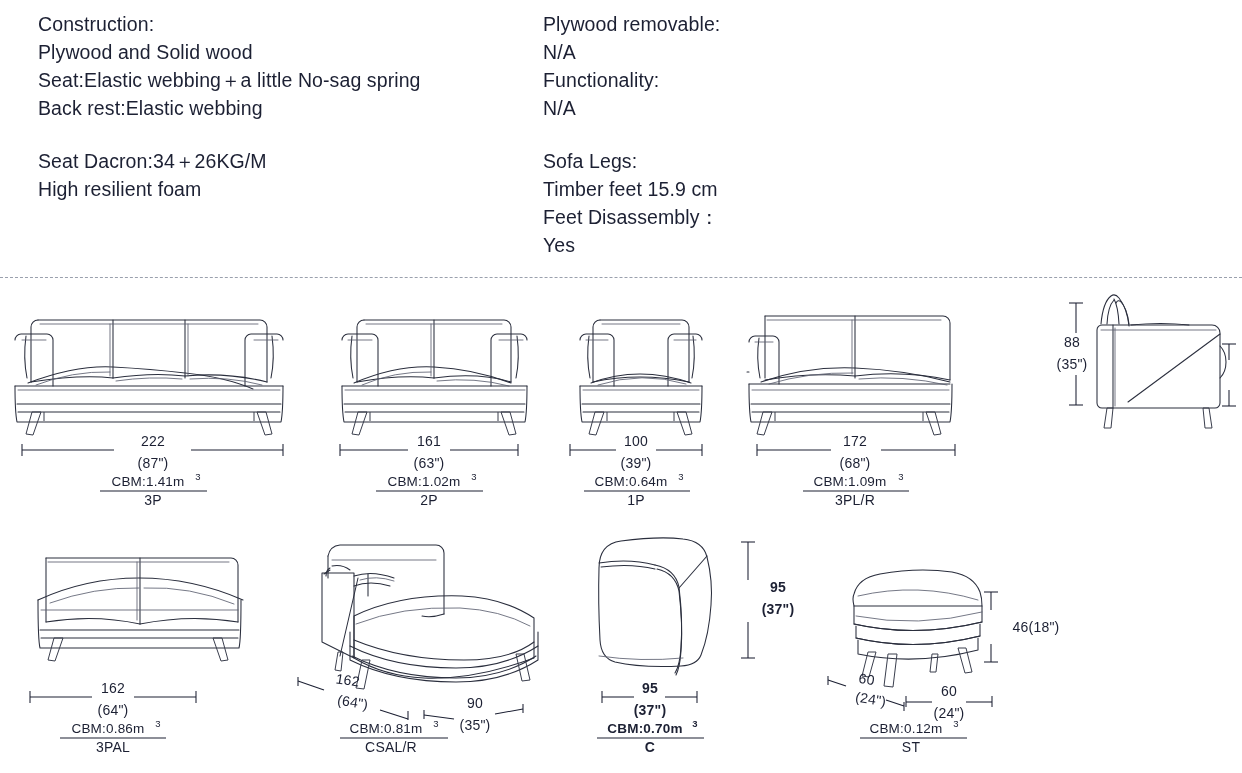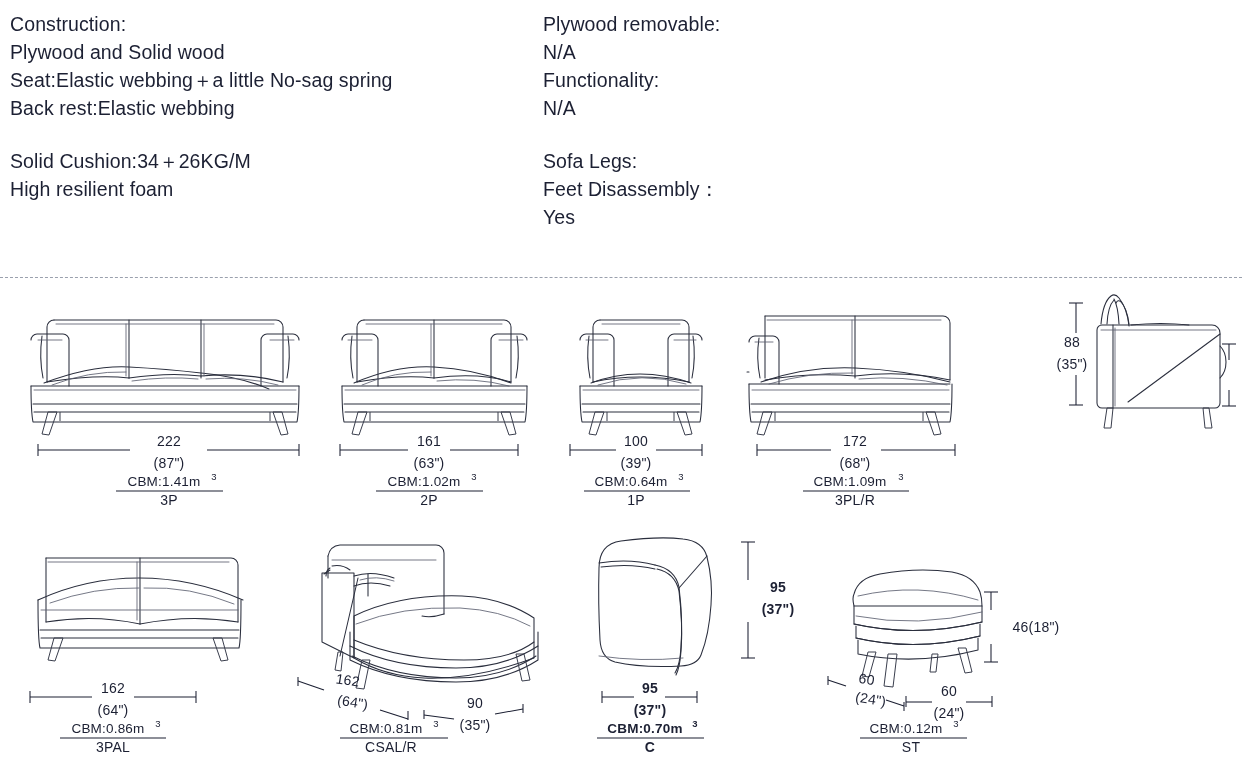--- a/index.html
+++ b/index.html
@@ -21,21 +21,21 @@
   .spec-area {
     position: absolute;
     left: 0; top: 0;
     width: 1242px;
     height: 277px;
   }
   .spec-col {
     position: absolute;
     top: 10px;
   }
-  .spec-col.left  { left: 10px;  width: 500px; }
+  .spec-col.left  { left: 38px;  width: 500px; }
   .spec-col.right { left: 543px; width: 560px; }
 
   .spec-group { margin: 0 0 0 0; }
   .spec-line {
     font-size: 19.5px;
     line-height: 28px;
     letter-spacing: 0.1px;
     white-space: pre;
     color: #1c2033;
   }
@@ -117,49 +117,50 @@
 
   <div class="spec-col left">
     <div class="spec-group">
       <div class="spec-line">Construction:</div>
       <div class="spec-line">Plywood and Solid wood</div>
       <div class="spec-line">Seat:Elastic webbing＋a little No-sag spring</div>
       <div class="spec-line">Back rest:Elastic webbing</div>
     </div>
     <div class="spec-gap"></div>
     <div class="spec-group">
-      <div class="spec-line">Solid Cushion:34＋26KG/M</div>
+      <div class="spec-line">Seat Dacron:34＋26KG/M</div>
       <div class="spec-line">High resilient foam</div>
     </div>
   </div>
 
   <div class="spec-col right">
     <div class="spec-group">
       <div class="spec-line">Plywood removable:</div>
       <div class="spec-line">N/A</div>
       <div class="spec-line">Functionality:</div>
       <div class="spec-line">N/A</div>
     </div>
     <div class="spec-gap"></div>
     <div class="spec-group">
       <div class="spec-line">Sofa Legs:</div>
+      <div class="spec-line">Timber feet 15.9 cm</div>
       <div class="spec-line">Feet Disassembly：</div>
       <div class="spec-line">Yes</div>
     </div>
   </div>
 
 </div>
 
 <div class="divider"></div>
 
 <div class="diagrams">
 
   <div class="row row-1">
 
-    <div class="cell" style="left:16px; width:300px;text-decoration:underline;">
+    <div class="cell" style="left:0; width:300px;text-decoration:underline;">
       <div class="art" style="left:10px; top:5px;">
         <svg width="280" height="125" viewBox="0 0 280 125">
           <g class="fl">
             <path d="M28 30 h222 a7 7 0 0 1 7 7 v55"></path>
             <path d="M28 30 a7 7 0 0 0 -7 7 v55"></path>
             <path d="M103 30 v58"></path>
               <path d="M175 30 v58"></path>
             <path d="M21 92 q50 -8 82 -4"></path>
             <path d="M103 88 q40 -6 72 -2"></path>
             <path d="M175 86 q42 -4 82 6"></path>

